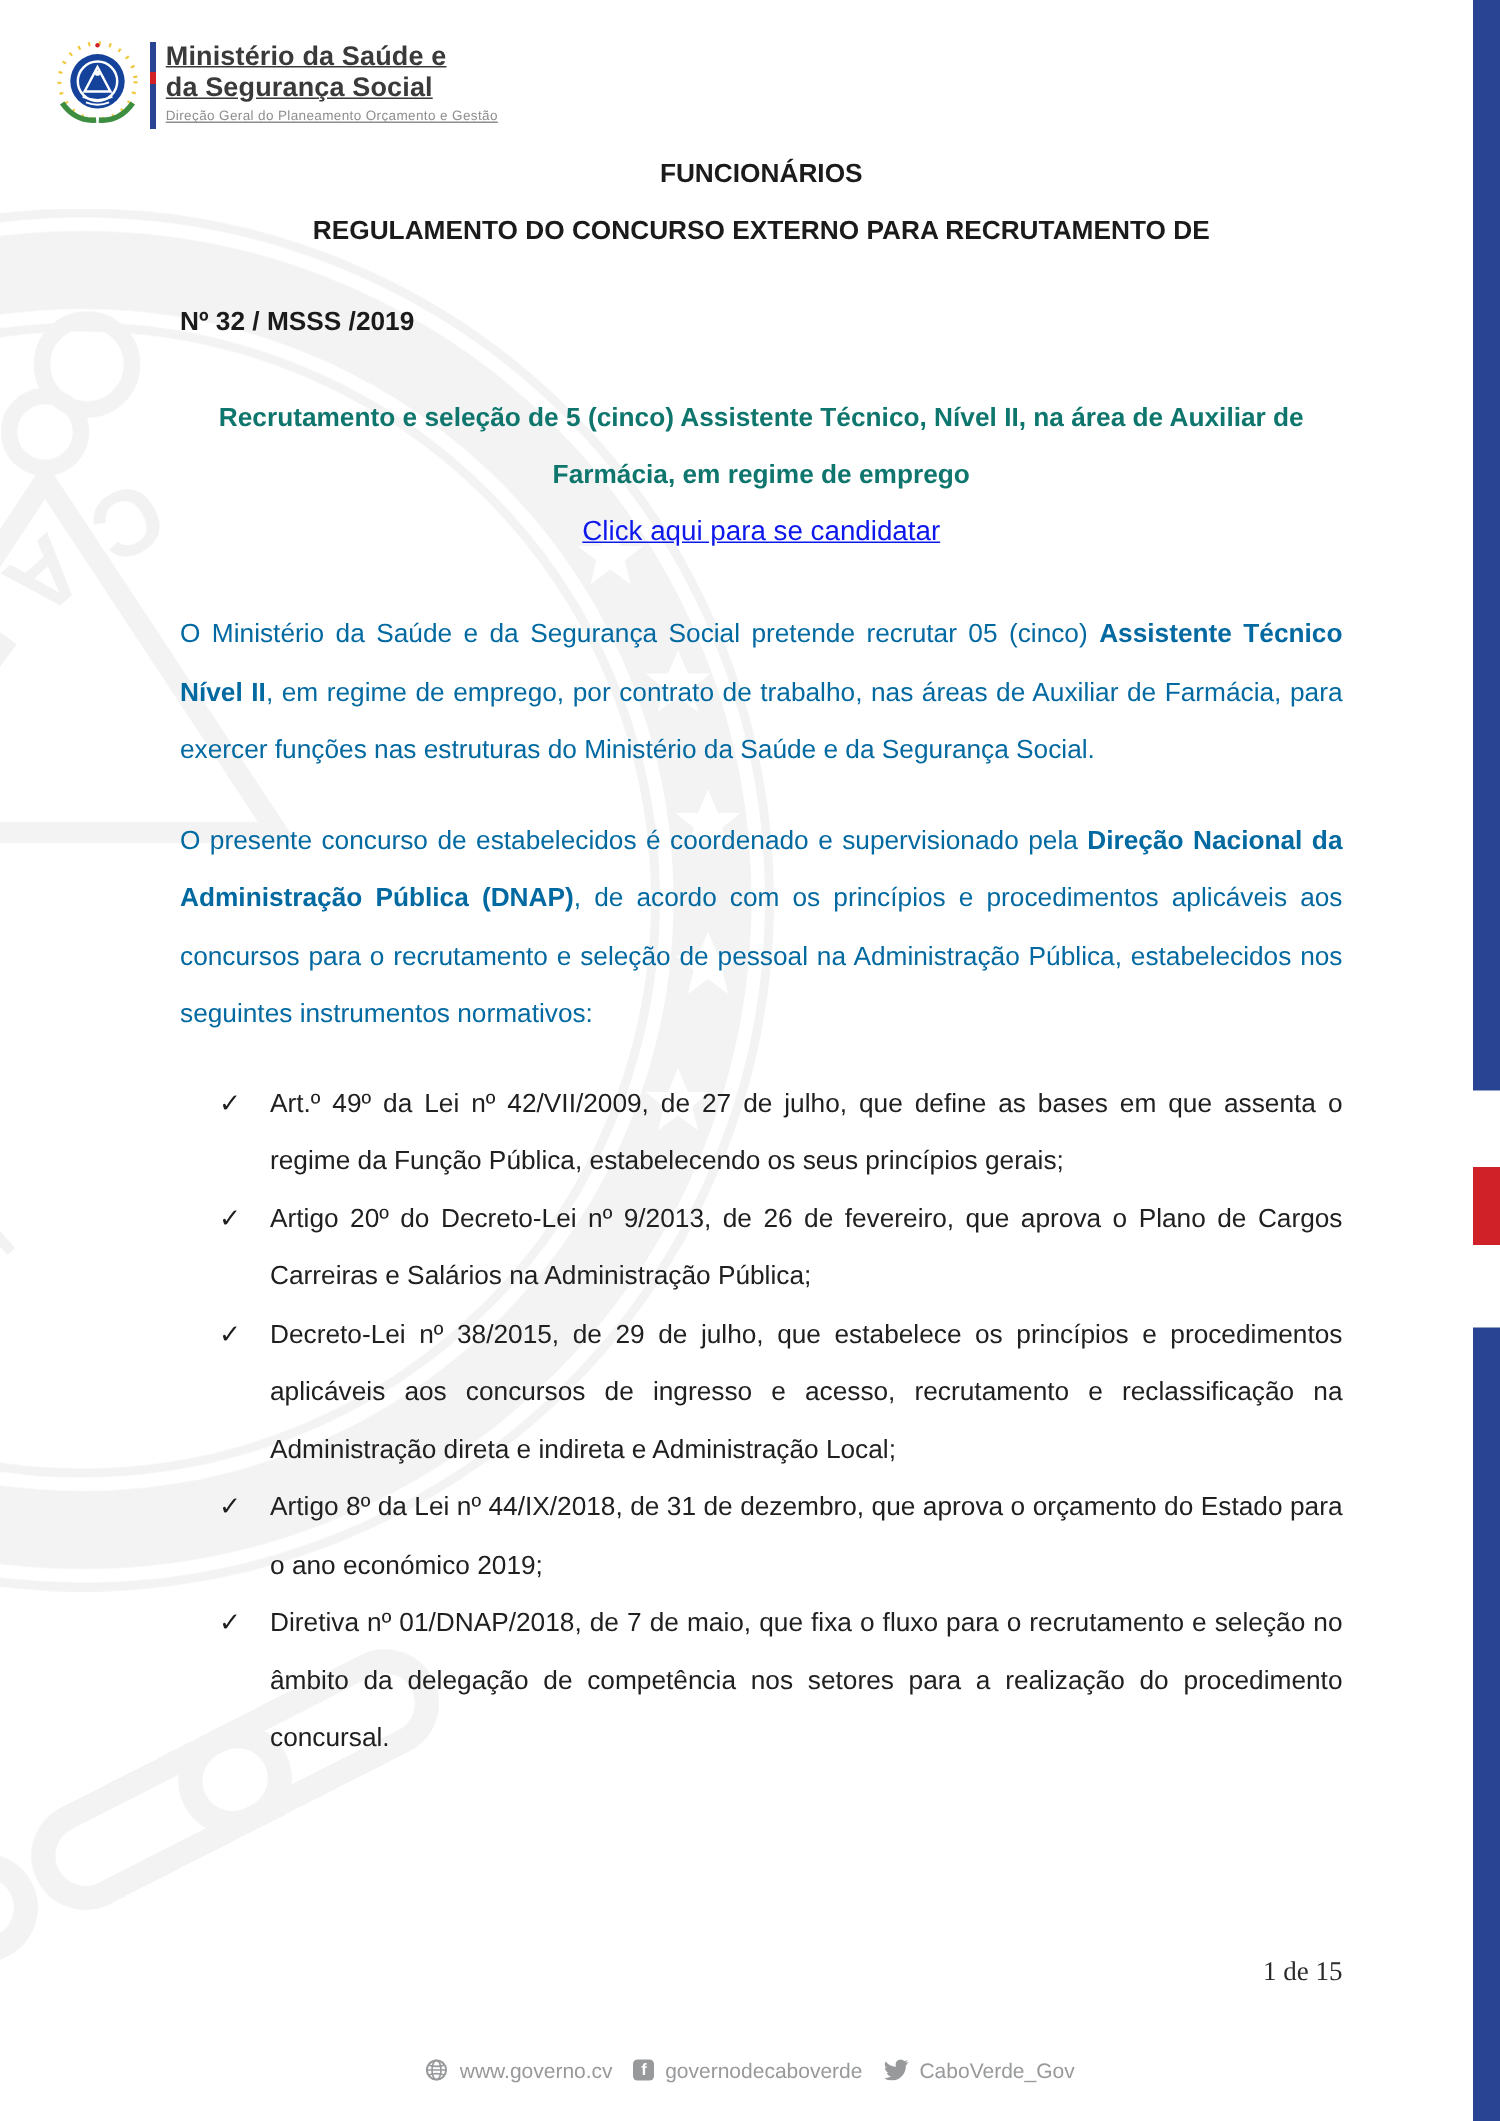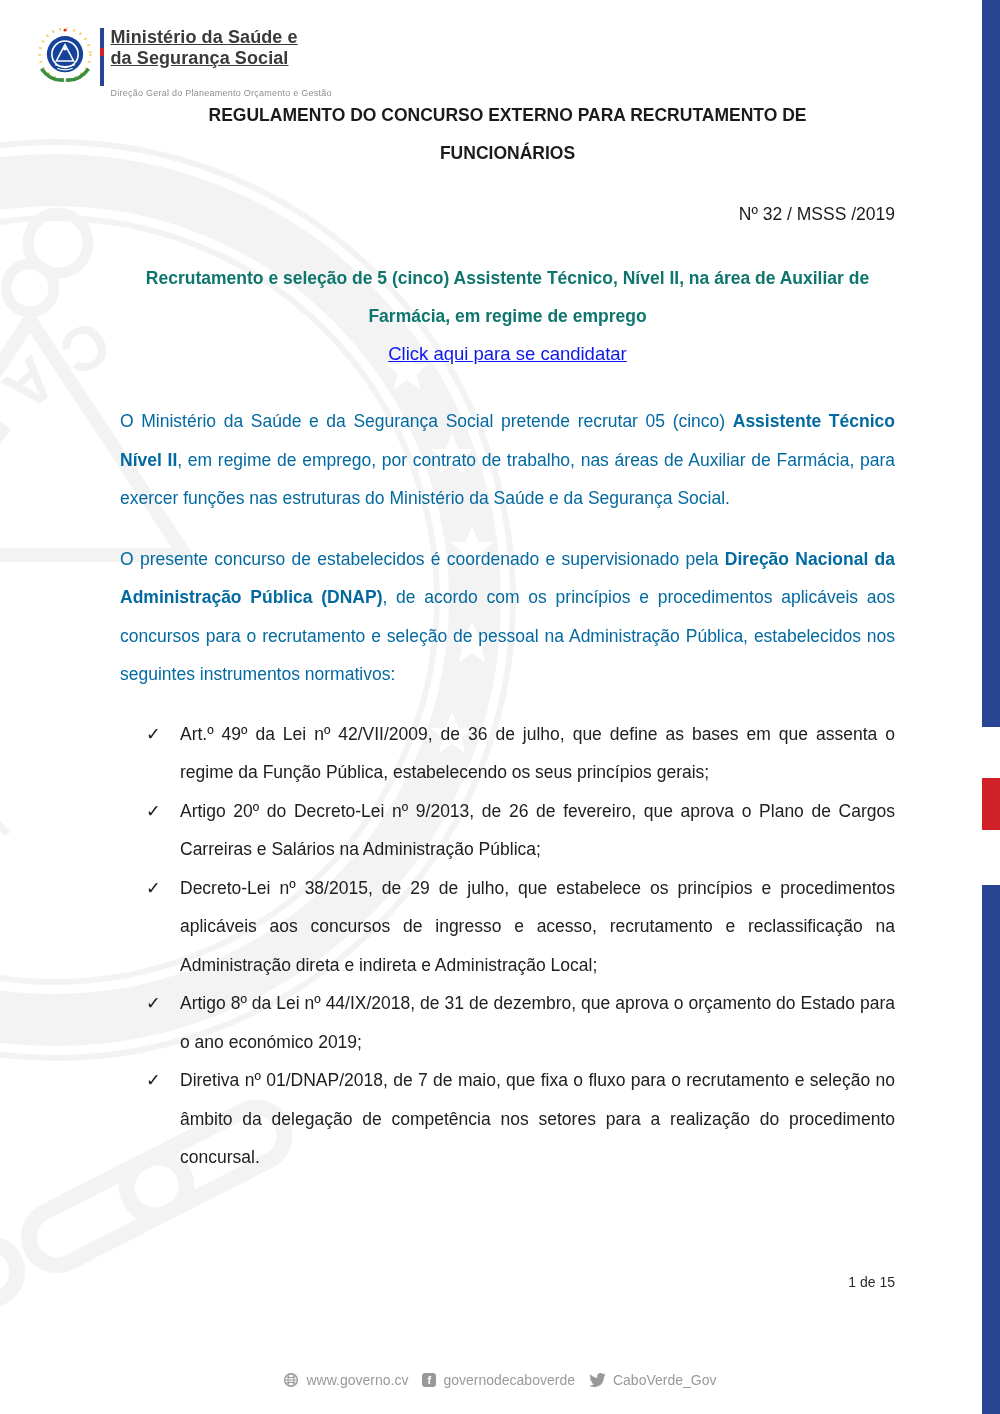--- a/index.html
+++ b/index.html
@@ -17,38 +17,38 @@
 
   
   .logo{position:absolute;top:26px;left:36px;display:flex;align-items:flex-start;z-index:3;}
   .logo .emblem{width:58px;height:60px;flex:0 0 auto;}
   .logo .sep{width:3.5px;height:58px;margin:2px 7px 0 6px;display:flex;flex-direction:column;}
   .logo .sep .s1{height:20px;background:#2a4494;}
   .logo .sep .s2{height:8px;background:#d22027;}
   .logo .sep .s3{flex:1;background:#2a4494;}
   .logo .names{padding-top:1px;}
   .logo .ministry{font-size:18px;font-weight:700;color:#3a3a3a;line-height:1.18;letter-spacing:0.1px;text-decoration:underline;}
-  .logo .dept{margin-top:19px;font-size:9px;color:#8e8e8e;letter-spacing:0.25px;}
+  .logo .dept{margin-top:3px;font-size:9px;color:#8e8e8e;letter-spacing:0.25px;text-decoration:underline;}
 
   
   .content{position:absolute;left:120px;width:775px;top:96px;z-index:1;}
   .title-line{font-size:17.5px;font-weight:700;text-align:center;line-height:38px;color:#1b1b1b;}
-  .ref{margin-top:23px;font-size:17.5px;font-weight:400;text-align:right;line-height:38px;color:#1b1b1b;}
+  .ref{margin-top:23px;font-size:17.5px;font-weight:700;text-align:left;line-height:38px;color:#1b1b1b;}
   .subtitle-line{font-size:17.5px;font-weight:700;text-align:center;line-height:38px;color:#0f766e;}
   .subtitle-wrap{margin-top:26px;}
   .apply{display:block;text-align:center;line-height:38px;}
   .apply a{font-size:18.5px;font-weight:400;color:#0d18ea;text-decoration:underline;}
   .para{font-size:17.5px;line-height:38.5px;text-align:justify;color:#0369a1;}
   .p1{margin-top:28px;}
   .p2{margin-top:22px;}
   ul.refs{list-style:none;margin:21px 0 0 0;padding:0;}
   ul.refs li{position:relative;padding-left:60px;font-size:17.5px;line-height:38.5px;text-align:justify;color:#202020;}
   ul.refs li .check{position:absolute;left:26px;top:0;font-weight:400;color:#202020;}
 
-  .pagenum{position:absolute;top:1264px;right:105px;font-size:14px;line-height:36px;color:#2a2a2a;z-index:3;}
+  .pagenum{position:absolute;top:1296px;right:105px;font-size:18px;line-height:36px;color:#2a2a2a;z-index:3;font-family:Liberation Serif, serif;}
 
   
   .footer{position:absolute;top:1372px;left:0;width:1000px;display:flex;justify-content:center;align-items:center;gap:14px;z-index:3;color:#97999b;font-size:14px;}
   .footer .item{display:flex;align-items:center;gap:7px;}
   .footer .fb-badge{width:14px;height:14px;background:#97999b;border-radius:3px;color:#fff;font-size:11px;font-weight:700;display:flex;align-items:center;justify-content:center;line-height:1;}
   b{font-weight:700;}
 </style>
 </head>
 <body>
 
@@ -115,40 +115,40 @@
         <div class="s3"></div>
     </div>
     <div class="names">
       <div class="ministry">Ministério da Saúde e</div>
       <div class="ministry">da Segurança Social</div>
       <div class="dept">Direção Geral do Planeamento Orçamento e Gestão</div>
     </div>
   </div>
 
   <div class="content">
+    <div class="title-line">FUNCIONÁRIOS</div>
     <div class="title-line">REGULAMENTO DO CONCURSO EXTERNO PARA RECRUTAMENTO DE</div>
-    <div class="title-line">FUNCIONÁRIOS</div>
 
     <div class="ref">Nº 32 / MSSS /2019</div>
 
     <div class="subtitle-wrap">
       <div class="subtitle-line">Recrutamento e seleção de 5 (cinco) Assistente Técnico, Nível II, na área de Auxiliar de</div>
       <div class="subtitle-line">Farmácia, em regime de emprego</div>
     </div>
 
     <div class="apply">
       <a href="#">Click aqui para se candidatar</a>
     </div>
 
     <div class="para p1"><span>O Ministério da Saúde e da Segurança Social pretende recrutar 05 (cinco) </span><b>Assistente Técnico Nível II</b><span>, em regime de emprego, por contrato de trabalho, nas áreas de Auxiliar de Farmácia, para exercer funções nas estruturas do Ministério da Saúde e da Segurança Social.</span></div>
 
     <div class="para p2"><span>O presente concurso de estabelecidos é coordenado e supervisionado pela </span><b>Direção Nacional da Administração Pública (DNAP)</b><span>, de acordo com os princípios e procedimentos aplicáveis aos concursos para o recrutamento e seleção de pessoal na Administração Pública, estabelecidos nos seguintes instrumentos normativos:</span></div>
 
     <ul class="refs">
-      <li><span class="check">✓</span><span>Art.º 49º da Lei nº 42/VII/2009, de 36 de julho, que define as bases em que assenta o regime da Função Pública, estabelecendo os seus princípios gerais;</span></li>
+      <li><span class="check">✓</span><span>Art.º 49º da Lei nº 42/VII/2009, de 27 de julho, que define as bases em que assenta o regime da Função Pública, estabelecendo os seus princípios gerais;</span></li>
       <li><span class="check">✓</span><span>Artigo 20º do Decreto-Lei nº 9/2013, de 26 de fevereiro, que aprova o Plano de Cargos Carreiras e Salários na Administração Pública;</span></li>
       <li><span class="check">✓</span><span>Decreto-Lei nº 38/2015, de 29 de julho, que estabelece os princípios e procedimentos aplicáveis aos concursos de ingresso e acesso, recrutamento e reclassificação na Administração direta e indireta e Administração Local;</span></li>
       <li><span class="check">✓</span><span>Artigo 8º da Lei nº 44/IX/2018, de 31 de dezembro, que aprova o orçamento do Estado para o ano económico 2019;</span></li>
       <li><span class="check">✓</span><span>Diretiva nº 01/DNAP/2018, de 7 de maio, que fixa o fluxo para o recrutamento e seleção no âmbito da delegação de competência nos setores para a realização do procedimento concursal.</span></li>
     </ul>
   </div>
 
   <div class="pagenum">1 de 15</div>
 
   <div class="footer">

